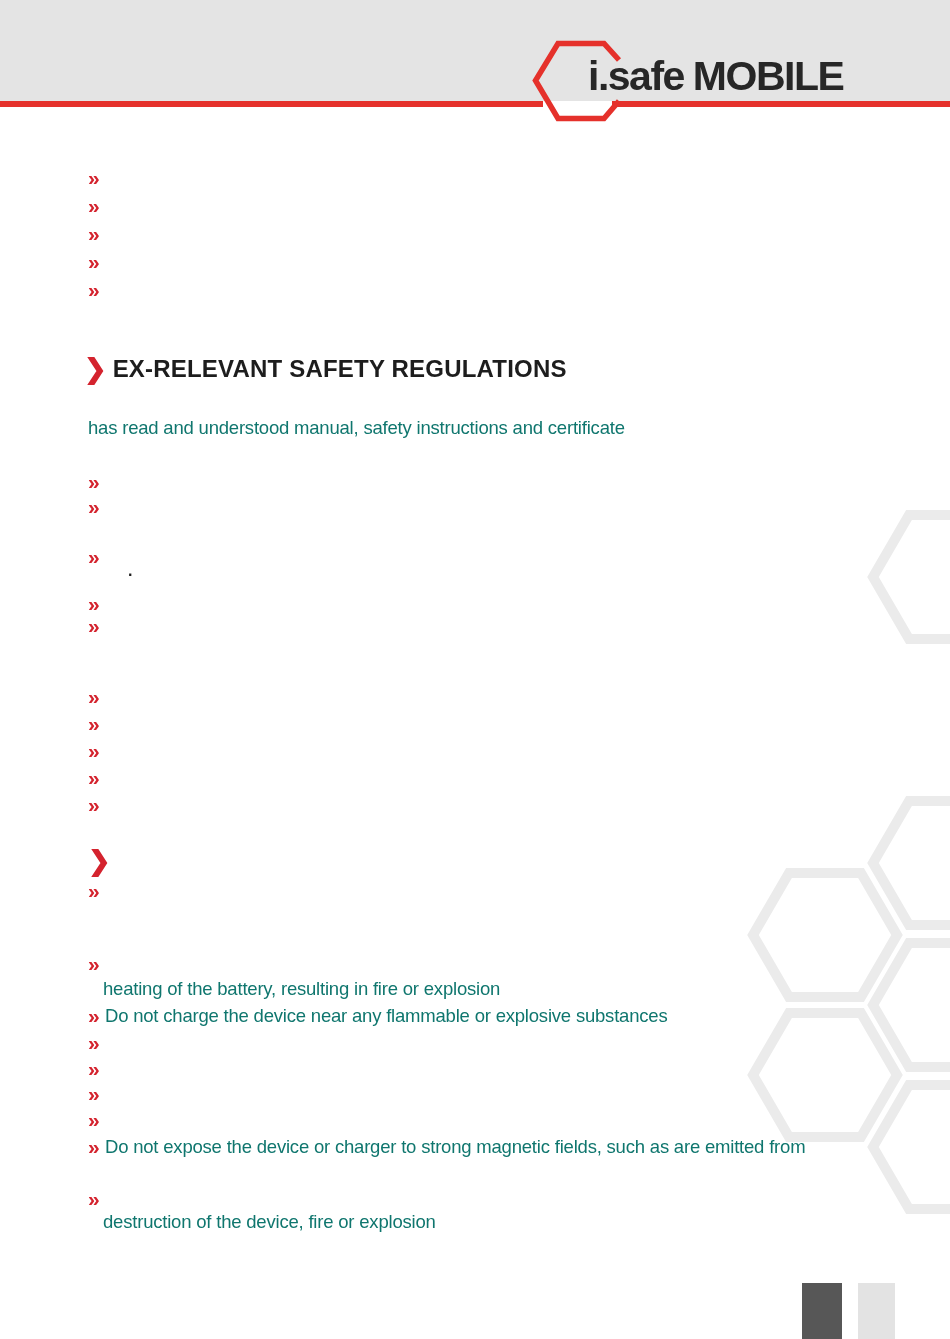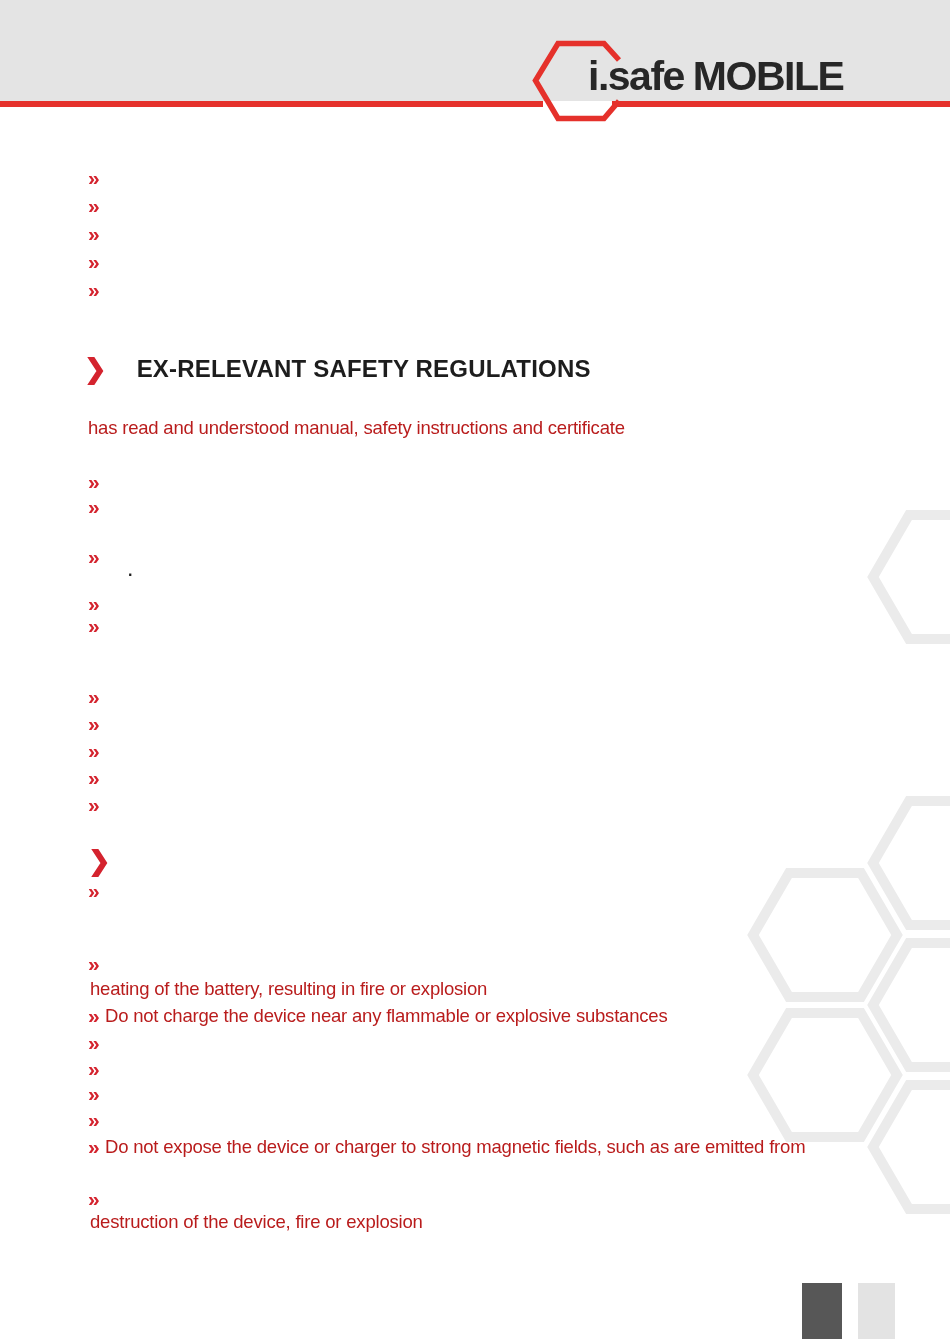--- a/index.html
+++ b/index.html
@@ -46,36 +46,36 @@
     display: flex; align-items: center;
     white-space: nowrap;
   }
   .bl {
     display: inline-block; width: 17px;
     color: #d4232e; font-weight: bold;
     font-size: 21px; line-height: 27px;
   }
   .bodytext {
     font-size: 18.5px; letter-spacing: -0.2px;
-    color: #b91c1c; line-height: 27px;
-  }
-  .row.indent { left: 90px; }
+    color: #0f766e; line-height: 27px;
+  }
+  .row.indent { left: 103px; }
   .heading-row {
     position: absolute; left: 84px; top: 352px;
     display: flex; align-items: center;
     white-space: nowrap;
   }
   .heading-chevron {
     color: #d4232e; font-weight: bold;
     font-size: 27px; line-height: 34px;
     margin-right: 6px;
   }
   .heading-text {
     font-size: 24px; font-weight: bold;
-    letter-spacing: 0.2px; color: #1d1d1d; margin-left: 24px;
+    letter-spacing: 0.2px; color: #1d1d1d;
   }
   .section-chevron-row {
     position: absolute; left: 88px; top: 846px;
     height: 30px; display: flex; align-items: center;
   }
   .section-chevron {
     color: #d4232e; font-weight: bold;
     font-size: 27px; line-height: 30px;
   }
   .dot-row {

